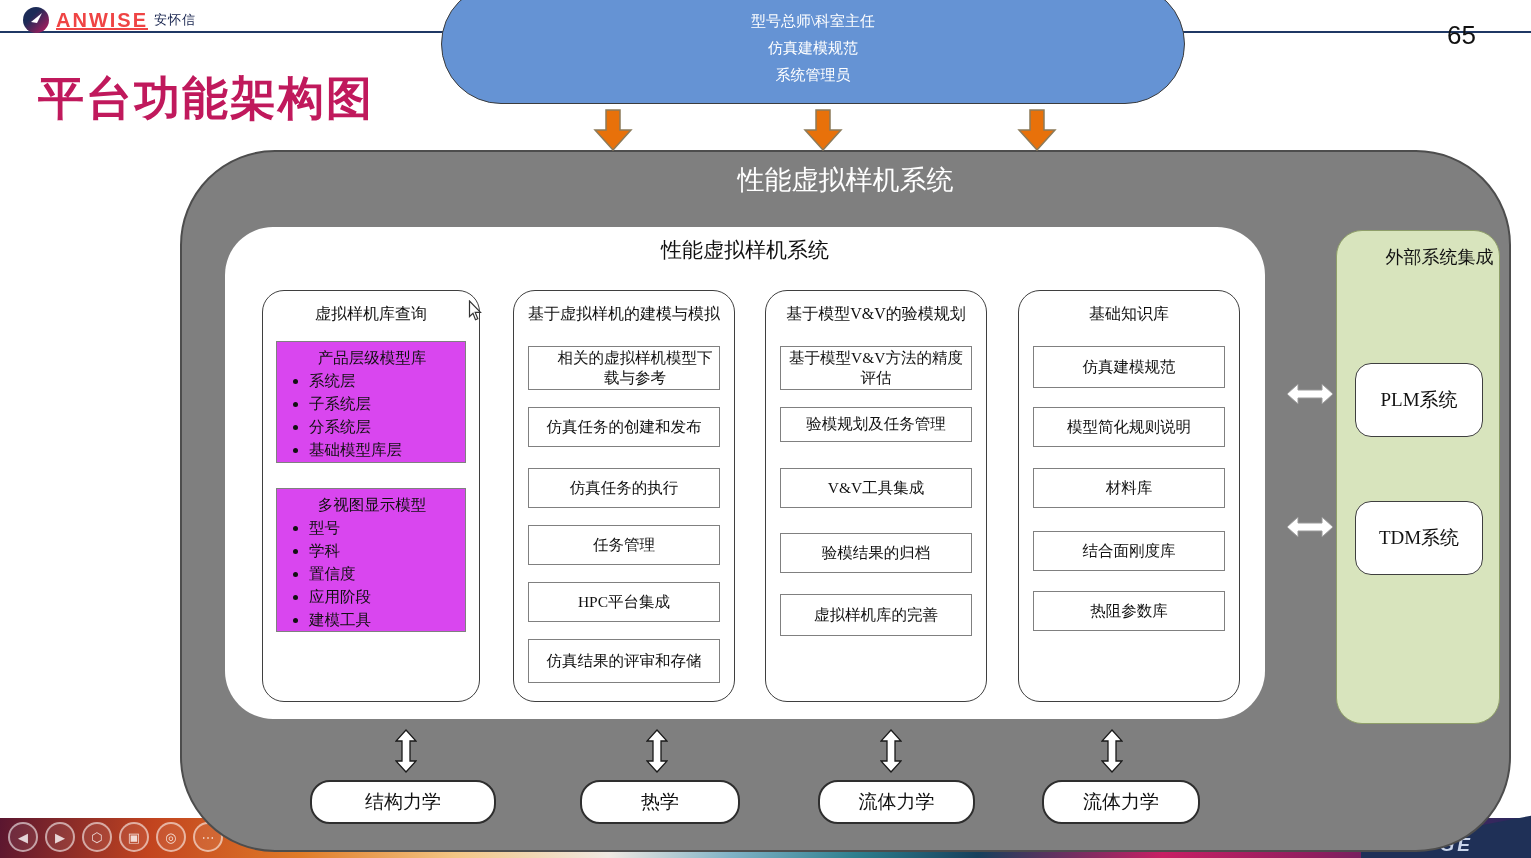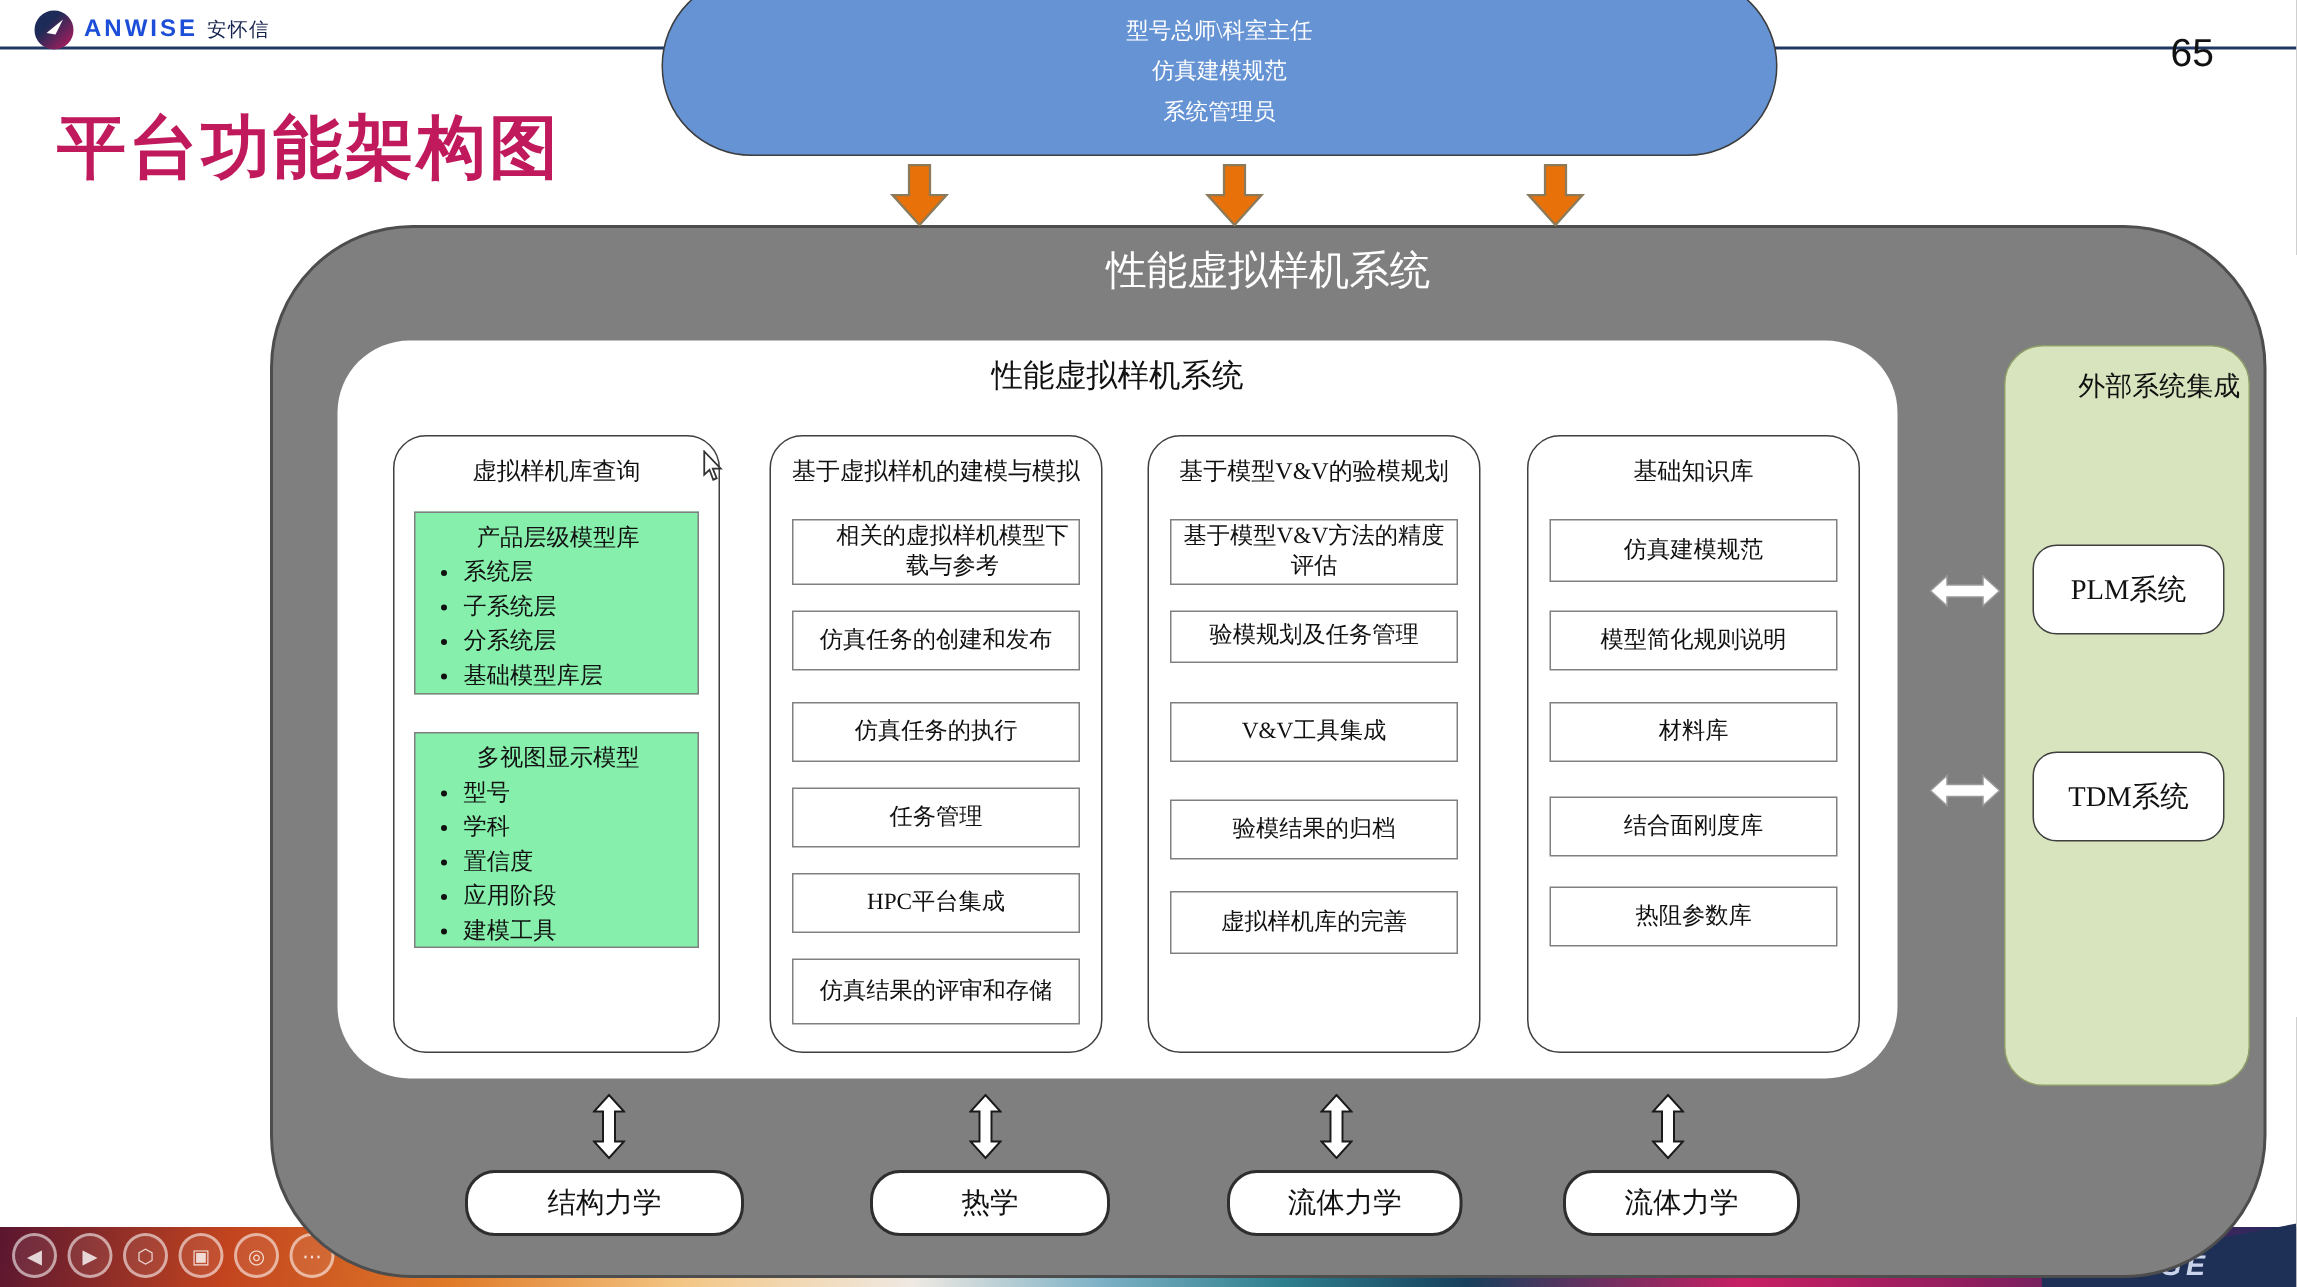--- a/index.html
+++ b/index.html
@@ -2,21 +2,21 @@
 <html><head>
 <meta charset="utf-8">
 <style>
   * { margin:0; padding:0; box-sizing:border-box; }
   body { font-family:"Liberation Sans", sans-serif; }
   .slide { position:relative; width:1531px; height:858px; background:#ffffff; overflow:hidden; }
 
   
   .header-line { position:absolute; left:0; top:31px; width:1531px; height:2px; background:#1f3864; z-index:2; }
   .logo { position:absolute; left:22px; top:6px; display:flex; align-items:center; gap:6px; z-index:3; }
-  .logo-text { font-weight:bold; font-size:16px; letter-spacing:2px; color:#1d4ed8; }
+  .logo-text { font-weight:bold; font-size:20px; letter-spacing:2px; color:#ef4444;text-decoration:underline; }
   .logo-suffix { font-weight:normal; font-size:13px; color:#15224d; letter-spacing:1px; }
   .page-number { position:absolute; right:55px; top:20px; font-size:26px; color:#111; z-index:3; }
 
   
   .actor { position:absolute; left:441px; top:-16px; width:744px; height:120px; background:#6593d4;
            border:1.5px solid #3c3c3c; border-radius:60px; z-index:4;
            display:flex; flex-direction:column; align-items:center; justify-content:flex-end;
            padding-bottom:14px; }
   .actor div { color:#fff; font-size:15px; line-height:27px; font-family:"Liberation Serif", serif; }
 
@@ -37,31 +37,31 @@
   .white-title { position:absolute; left:225px; top:236px; width:1040px; text-align:center; color:#111;
                  font-size:21px; font-family:"Liberation Serif", serif; z-index:4; }
 
   
   .col { position:absolute; top:290px; height:412px; background:#fff; border:1.5px solid #3f3f3f;
          border-radius:22px; z-index:4; font-family:"Liberation Serif", serif; }
   .col-title { text-align:center; margin-top:13px; font-size:16px; color:#111; }
   .item { position:absolute; left:14px; right:14px; border:1.5px solid #808080; background:#fff;
           display:flex; align-items:center; justify-content:center; text-align:center;
           font-size:15.5px; line-height:1.3; color:#111; padding:0 4px; }
-  .group { position:absolute; left:13px; right:13px; border:1.5px solid #808080; background:#86efac;
+  .group { position:absolute; left:13px; right:13px; border:1.5px solid #808080; background:#d946ef;
            font-size:15.5px; color:#111; padding:6px 4px 6px 6px; }
   .group-title { text-align:center; margin-bottom:2px; }
   .group ul { margin:0 0 0 26px; }
   .group li { margin:2px 0; }
 
   
   .green-panel { position:absolute; left:1336px; top:230px; width:164px; height:494px; background:#d8e4bd;
                  border:1.5px solid #8f9f69; border-radius:26px; z-index:3; font-family:"Liberation Serif", serif; }
   .green-title { text-align:center; margin-top:14px; font-size:18px; color:#111;margin-left:43px; }
-  .ext-box { position:absolute; left:18px; width:128px; height:60px; background:#fff; border:1.5px solid #3f3f3f;
+  .ext-box { position:absolute; left:18px; width:128px; height:74px; background:#fff; border:1.5px solid #3f3f3f;
              border-radius:16px; display:flex; align-items:center; justify-content:center; font-size:19px; color:#111; }
   .h-arrow { position:absolute; left:1286px; z-index:3; }
   .v-arrow { position:absolute; top:729px; z-index:3; }
 
   
   .disc { position:absolute; top:780px; height:44px; background:#fff; border:2px solid #2e2e2e;
           border-radius:20px; display:flex; align-items:center; justify-content:center;
           font-size:19px; font-family:"Liberation Serif", serif; color:#111; z-index:4; }
 
   

